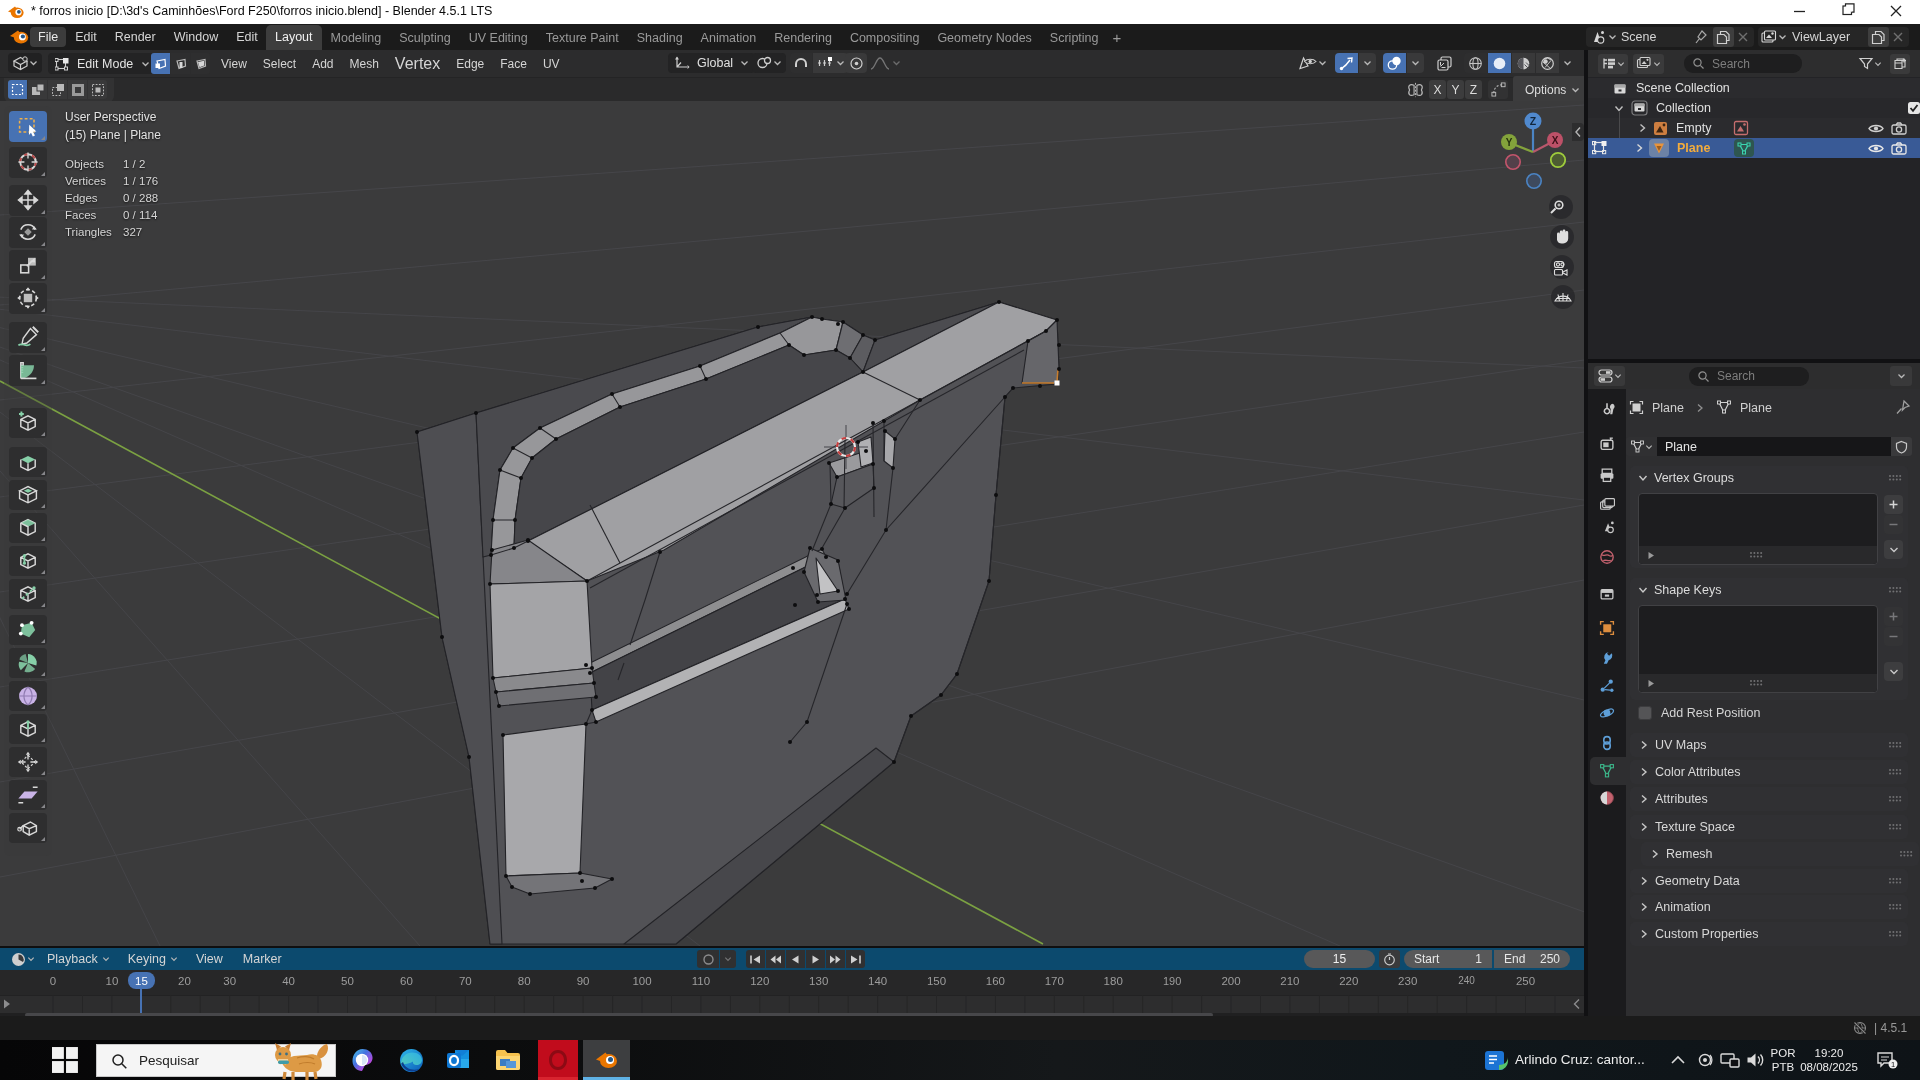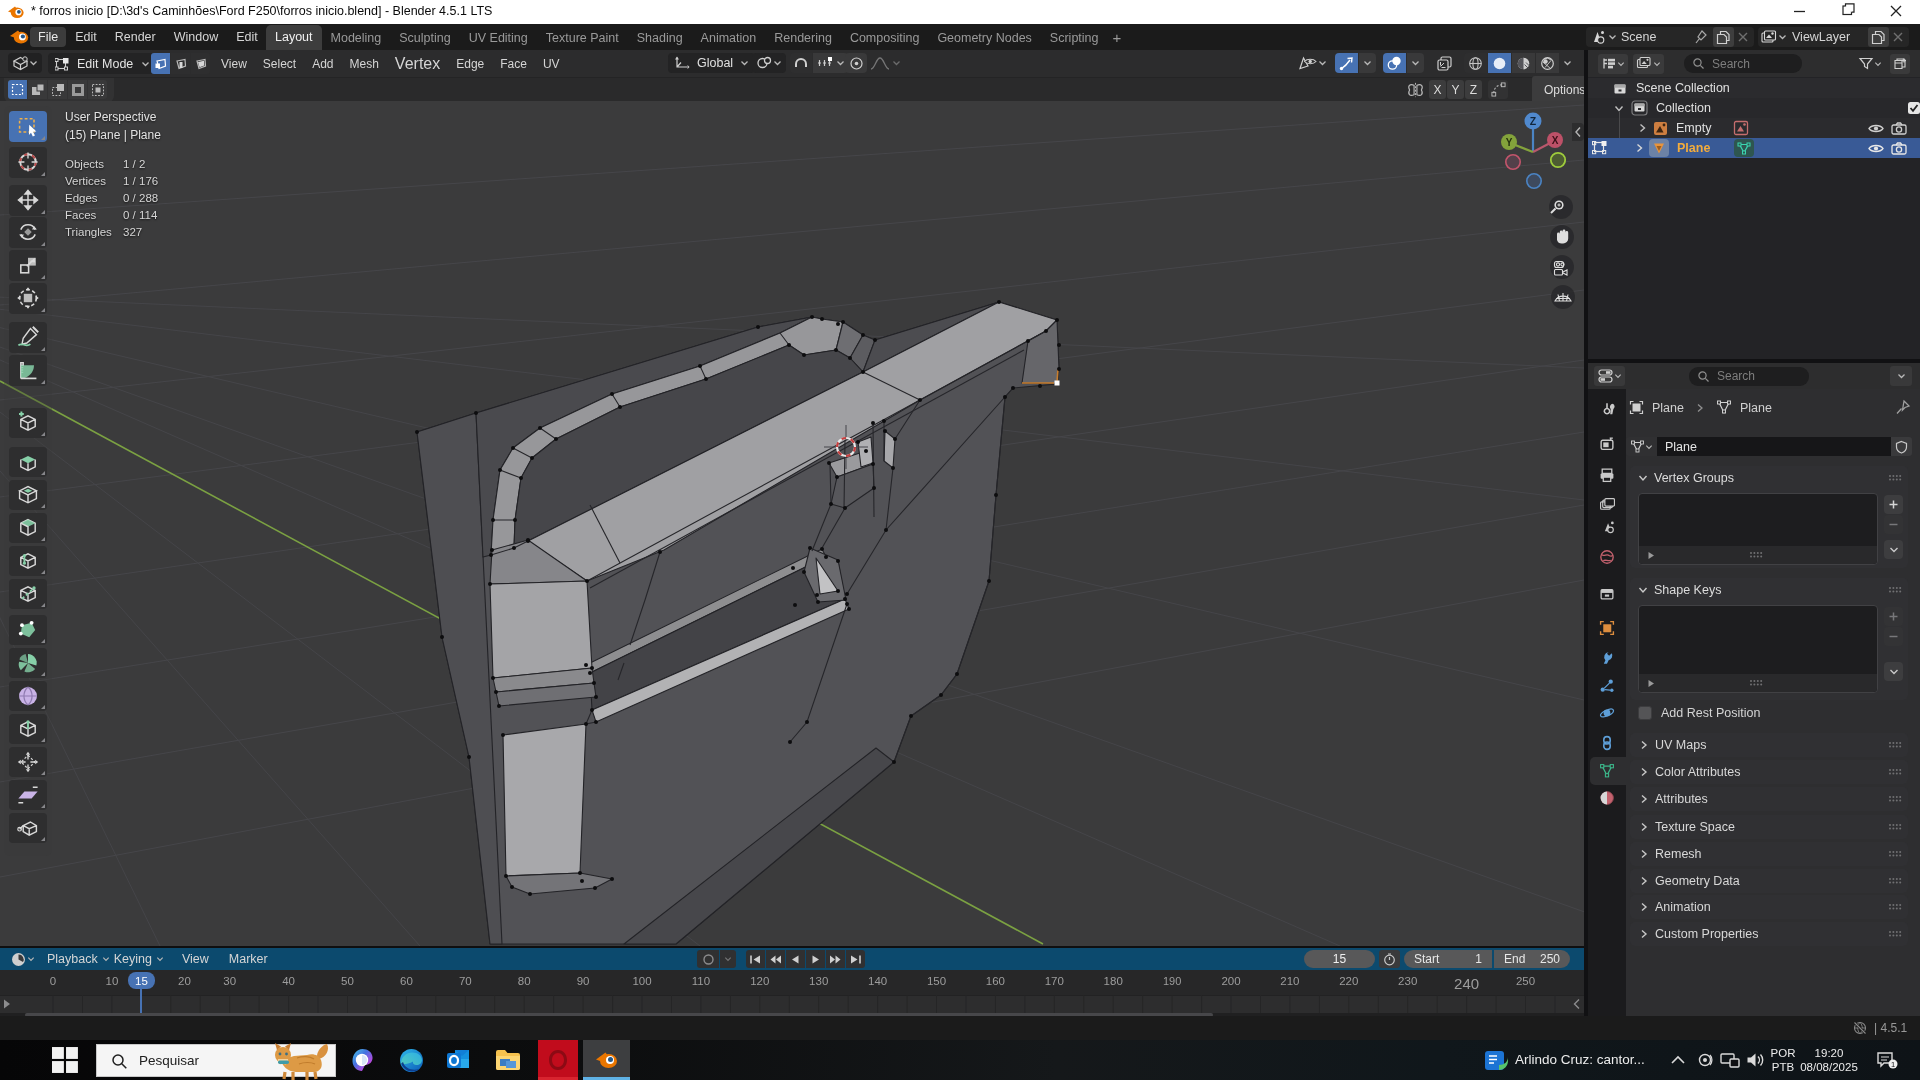--- a/index.html
+++ b/index.html
@@ -329,21 +329,21 @@
     <div class="row" style="width:17px;height:19px;background:#3c3c3d;border-radius:3px;justify-content:center;margin-left:4px;color:#dcdcdc;font-size:12px">X</div>
     <div class="row" style="width:17px;height:19px;background:#3c3c3d;border-radius:3px;justify-content:center;margin-left:1px;color:#dcdcdc;font-size:12px">Y</div>
     <div class="row" style="width:17px;height:19px;background:#3c3c3d;border-radius:3px;justify-content:center;margin-left:1px;color:#dcdcdc;font-size:12px">Z</div>
     <div class="row" style="width:20px;height:19px;background:#323233;border-radius:3px;justify-content:center;margin-left:6px">
       <svg width="15" height="15" viewBox="0 0 16 16">
           <path d="M3 12 C3 6 7 3 12 3" fill="none" stroke="#b9b9b9" stroke-width="1.2" stroke-dasharray="2.2 1.8"></path>
           <rect x="11" y="1" width="4" height="4" fill="none" stroke="#b9b9b9" stroke-width="1"></rect>
           <rect x="1" y="11" width="4" height="4" fill="none" stroke="#b9b9b9" stroke-width="1"></rect>
         </svg>
     </div>
-    <div class="row" style="height:28px;background:#3c3c3d;border-radius:3px;margin-left:24px;padding:0 12px">
+    <div class="row" style="height:28px;background:#3c3c3d;border-radius:3px;margin-left:5px;padding:0 12px">
       <div style="color:#dcdcdc;font-size:12px">Options</div>
       <svg width="9" height="8" viewBox="0 0 9 8" style="margin-left:5px">
           <path d="M1.5 2.5 L4.5 5.5 L7.5 2.5" fill="none" stroke="#b9b9b9" stroke-width="1.3"></path>
         </svg>
     </div>
   </div>
 </div>
 
 <div class="abs" style="left:0;top:101px;width:1584px;height:845px;background:#3b3b3c;overflow:hidden">
   <svg class="abs" style="left:0;top:0" width="1584" height="845" viewBox="0 101 1584 845">
@@ -1190,21 +1190,21 @@
         <circle cx="2.0" cy="2.0" r="1" fill="#707072"></circle>
         <circle cx="5.4" cy="2.0" r="1" fill="#707072"></circle>
         <circle cx="8.8" cy="2.0" r="1" fill="#707072"></circle>
         <circle cx="12.2" cy="2.0" r="1" fill="#707072"></circle>
         <circle cx="2.0" cy="5.4" r="1" fill="#707072"></circle>
         <circle cx="5.4" cy="5.4" r="1" fill="#707072"></circle>
         <circle cx="8.8" cy="5.4" r="1" fill="#707072"></circle>
         <circle cx="12.2" cy="5.4" r="1" fill="#707072"></circle>
       </svg>
     </div>
-  <div class="abs" style="left:42px;top:479px;width:278px;height:24px;background:#303033;border-radius:5px">
+  <div class="abs" style="left:53px;top:479px;width:278px;height:24px;background:#303033;border-radius:5px">
       <svg class="abs" style="left:9px;top:7px" width="10" height="10" viewBox="0 0 10 10">
         <path d="M3 1.5 L7 5 L3 8.5" fill="none" stroke="#c8c8c8" stroke-width="1.4"></path>
       </svg>
       <div class="abs" style="left:25px;top:5px;color:#d8d8d8;font-size:12.5px">Remesh</div>
       <svg class="abs" style="right:6px;top:8px" width="14" height="8" viewBox="0 0 14 8">
         <circle cx="2.0" cy="2.0" r="1" fill="#707072"></circle>
         <circle cx="5.4" cy="2.0" r="1" fill="#707072"></circle>
         <circle cx="8.8" cy="2.0" r="1" fill="#707072"></circle>
         <circle cx="12.2" cy="2.0" r="1" fill="#707072"></circle>
         <circle cx="2.0" cy="5.4" r="1" fill="#707072"></circle>
@@ -1276,21 +1276,21 @@
         <svg width="8" height="8" viewBox="0 0 9 8">
           <path d="M1.5 2.5 L4.5 5.5 L7.5 2.5" fill="none" stroke="#b9b9b9" stroke-width="1.3"></path>
         </svg>
       </div>
   <div class="row" style="margin-left:6px;height:22px">
         <div class="tx" style="padding:0 4px">Playback</div>
         <svg width="8" height="8" viewBox="0 0 9 8">
           <path d="M1.5 2.5 L4.5 5.5 L7.5 2.5" fill="none" stroke="#b9b9b9" stroke-width="1.3"></path>
         </svg>
       </div>
-  <div class="row" style="height:22px">
+  <div class="row" style="margin-left:14px;height:22px">
         <div class="tx" style="padding:0 4px">Keying</div>
         <svg width="8" height="8" viewBox="0 0 9 8">
           <path d="M1.5 2.5 L4.5 5.5 L7.5 2.5" fill="none" stroke="#b9b9b9" stroke-width="1.3"></path>
         </svg>
       </div>
   <div class="tx" style="margin-left:18px">View</div>
   <div class="tx" style="margin-left:20px">Marker</div>
   </div>
   <div class="abs row" style="left:697px;top:2px;height:18px">
       <div class="row" style="width:22px;height:18px;background:#303031;border-radius:3px 0 0 3px;justify-content:center">
@@ -1371,21 +1371,21 @@
     <div class="abs" style="left:857.5999999999999px;top:27px;width:40px;text-align:center;font-size:11.5px;color:#9d9d9d">140</div>
     <div class="abs" style="left:916.5px;top:27px;width:40px;text-align:center;font-size:11.5px;color:#9d9d9d">150</div>
     <div class="abs" style="left:975.4px;top:27px;width:40px;text-align:center;font-size:11.5px;color:#9d9d9d">160</div>
     <div class="abs" style="left:1034.3px;top:27px;width:40px;text-align:center;font-size:11.5px;color:#9d9d9d">170</div>
     <div class="abs" style="left:1093.2px;top:27px;width:40px;text-align:center;font-size:11.5px;color:#9d9d9d">180</div>
     <div class="abs" style="left:1152.1px;top:27px;width:40px;text-align:center;font-size:11px;color:#9d9d9d">190</div>
     <div class="abs" style="left:1211.0px;top:27px;width:40px;text-align:center;font-size:11.5px;color:#9d9d9d">200</div>
     <div class="abs" style="left:1269.8999999999999px;top:27px;width:40px;text-align:center;font-size:11.5px;color:#9d9d9d">210</div>
     <div class="abs" style="left:1328.8px;top:27px;width:40px;text-align:center;font-size:11.5px;color:#9d9d9d">220</div>
     <div class="abs" style="left:1387.6999999999998px;top:27px;width:40px;text-align:center;font-size:11.5px;color:#9d9d9d">230</div>
-    <div class="abs" style="left:1446.6px;top:27px;width:40px;text-align:center;font-size:15px;color:#9d9d9d">240</div>
+    <div class="abs" style="left:1446.6px;top:27px;width:40px;text-align:center;font-size:10px;color:#9d9d9d">240</div>
     <div class="abs" style="left:1505.5px;top:27px;width:40px;text-align:center;font-size:11.5px;color:#9d9d9d">250</div>
   <div class="abs row" style="left:128px;top:24px;width:27px;height:17px;background:#4772b3;border-radius:8px;justify-content:center;font-size:11.5px;color:#fff">15</div>
   <div class="abs" style="left:0;top:47px;width:1584px;height:18px;background:#2d2d2e;border-top:1px solid #222223"></div>
   <svg class="abs" style="left:0;top:47px" width="1584" height="18" viewBox="0 0 1584 18">
       <line x1="53.0" y1="0" x2="53.0" y2="18" stroke="#252526" stroke-width="1"></line>
       <line x1="82.5" y1="0" x2="82.5" y2="18" stroke="#252526" stroke-width="1"></line>
       <line x1="111.9" y1="0" x2="111.9" y2="18" stroke="#252526" stroke-width="1"></line>
       <line x1="141.3" y1="0" x2="141.3" y2="18" stroke="#252526" stroke-width="1"></line>
       <line x1="170.8" y1="0" x2="170.8" y2="18" stroke="#252526" stroke-width="1"></line>
       <line x1="200.2" y1="0" x2="200.2" y2="18" stroke="#252526" stroke-width="1"></line>

